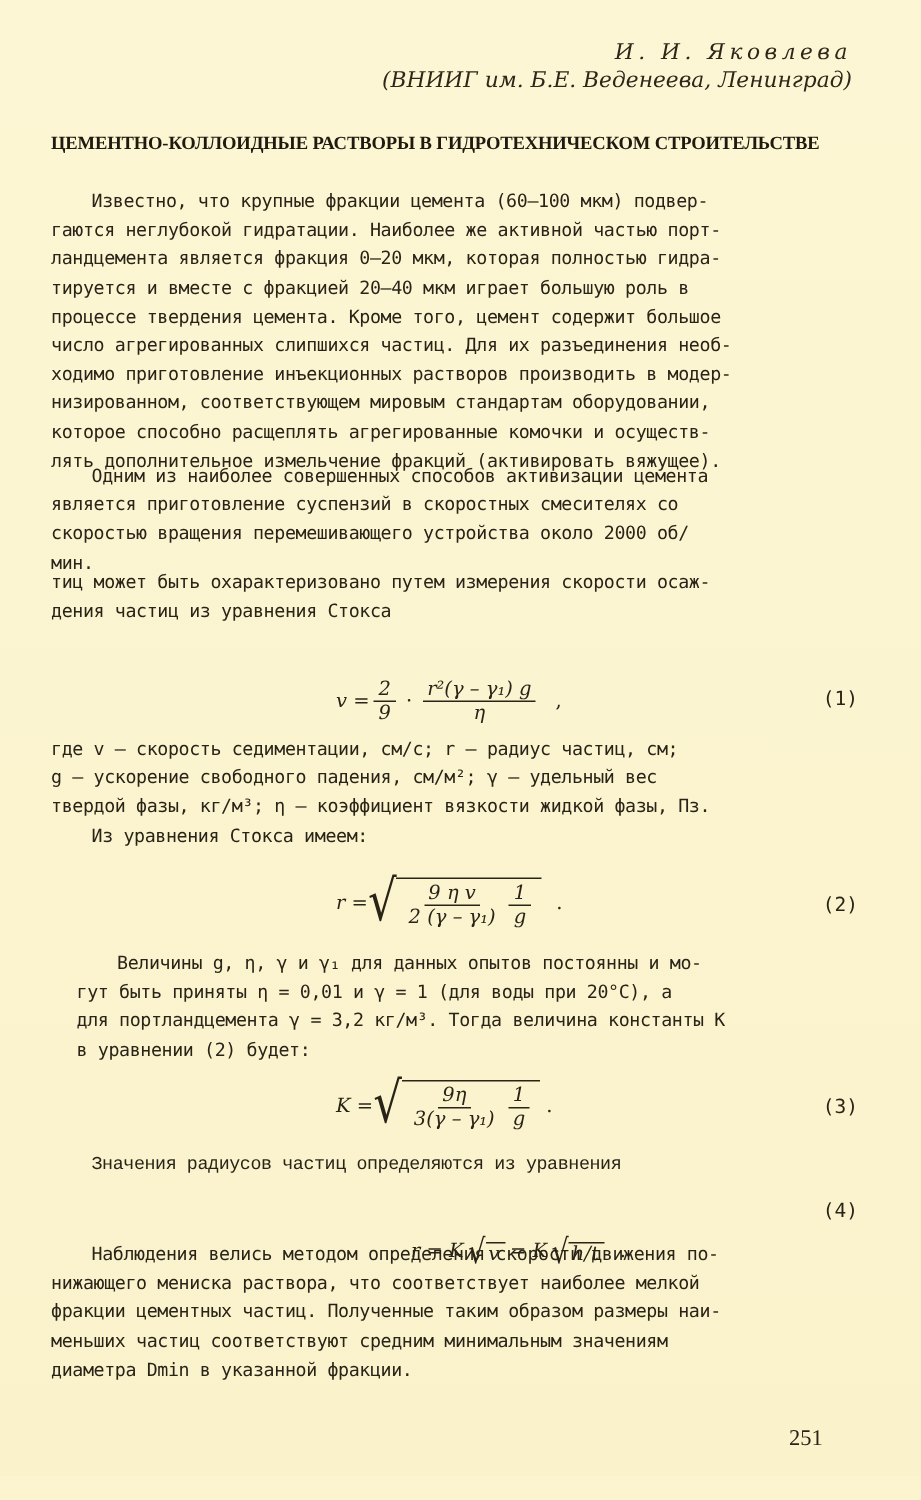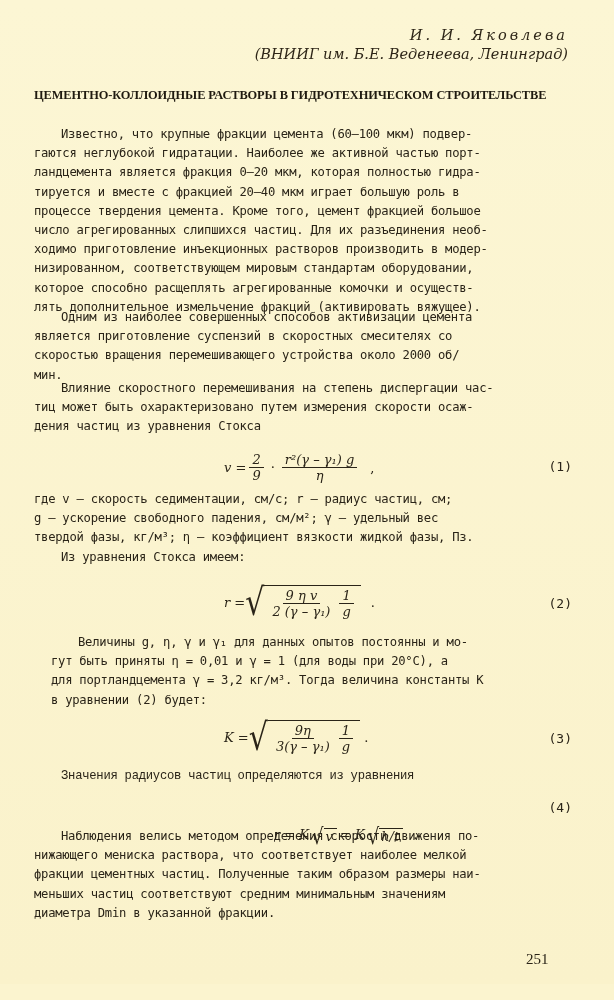--- a/index.html
+++ b/index.html
@@ -47,37 +47,36 @@
     <div>(ВНИИГ им. Б.Е. Веденеева, Ленинград)</div>
   </div>
 
   <div class="title">ЦЕМЕНТНО-КОЛЛОИДНЫЕ РАСТВОРЫ В ГИДРОТЕХНИЧЕСКОМ СТРОИТЕЛЬСТВЕ</div>
 
   <div class="body p1">
     <div class="line indent">Известно, что крупные фракции цемента (60–100 мкм)  подвер-</div>
     <div class="line">гаются неглубокой гидратации. Наиболее же активной частью  порт-</div>
     <div class="line">ландцемента является фракция 0–20 мкм, которая полностью гидра-</div>
     <div class="line">тируется и вместе с фракцией 20–40 мкм играет большую роль   в</div>
-    <div class="line">процессе твердения цемента. Кроме того, цемент фракцией  большое</div>
+    <div class="line">процессе твердения цемента. Кроме того, цемент содержит  большое</div>
     <div class="line">число агрегированных слипшихся частиц. Для их разъединения  необ-</div>
     <div class="line">ходимо приготовление инъекционных растворов производить в модер-</div>
     <div class="line">низированном, соответствующем мировым стандартам  оборудовании,</div>
     <div class="line">которое способно расщеплять агрегированные комочки и  осуществ-</div>
     <div class="line last">лять дополнительное измельчение фракций (активировать вяжущее).</div>
   </div>
 
   <div class="body p2">
     <div class="line indent">Одним из наиболее совершенных способов активизации   цемента</div>
     <div class="line">является приготовление суспензий в скоростных смесителях     со</div>
     <div class="line">скоростью вращения перемешивающего устройства около 2000   об/</div>
     <div class="line last">мин.</div>
   </div>
 
   <div class="body p3">
-    <div class="line indent">Влияние скоростного перемешивания на степень диспергации час-</div>
     <div class="line">тиц может быть охарактеризовано путем измерения скорости  осаж-</div>
     <div class="line last">дения частиц из уравнения Стокса</div>
   </div>
 
   <div class="eq" style="top:447px;height:40px;">
     <div style="position:absolute;left:190px;top:0;display:flex;align-items:center;height:40px;">
       <span>v =</span>
       <span class="frac">
         <span class="num">2</span>
         <span class="den">9</span>

